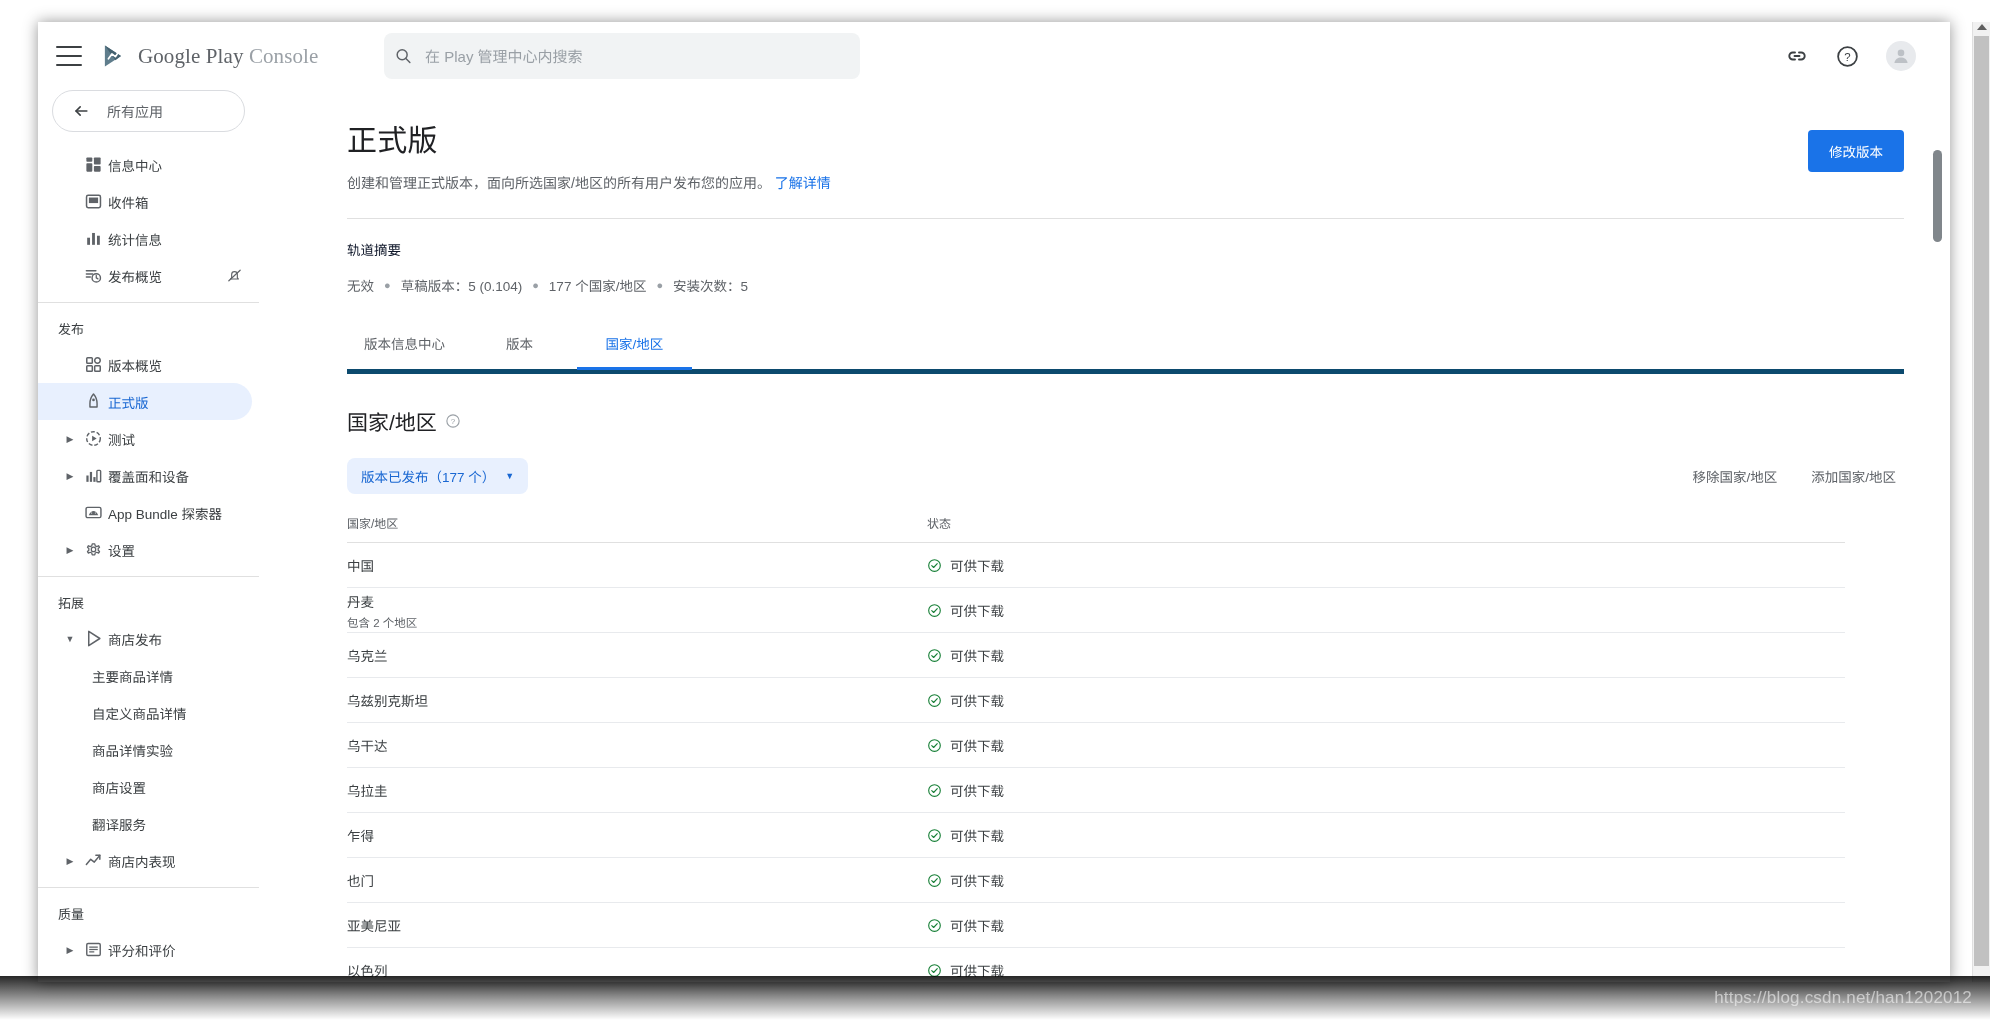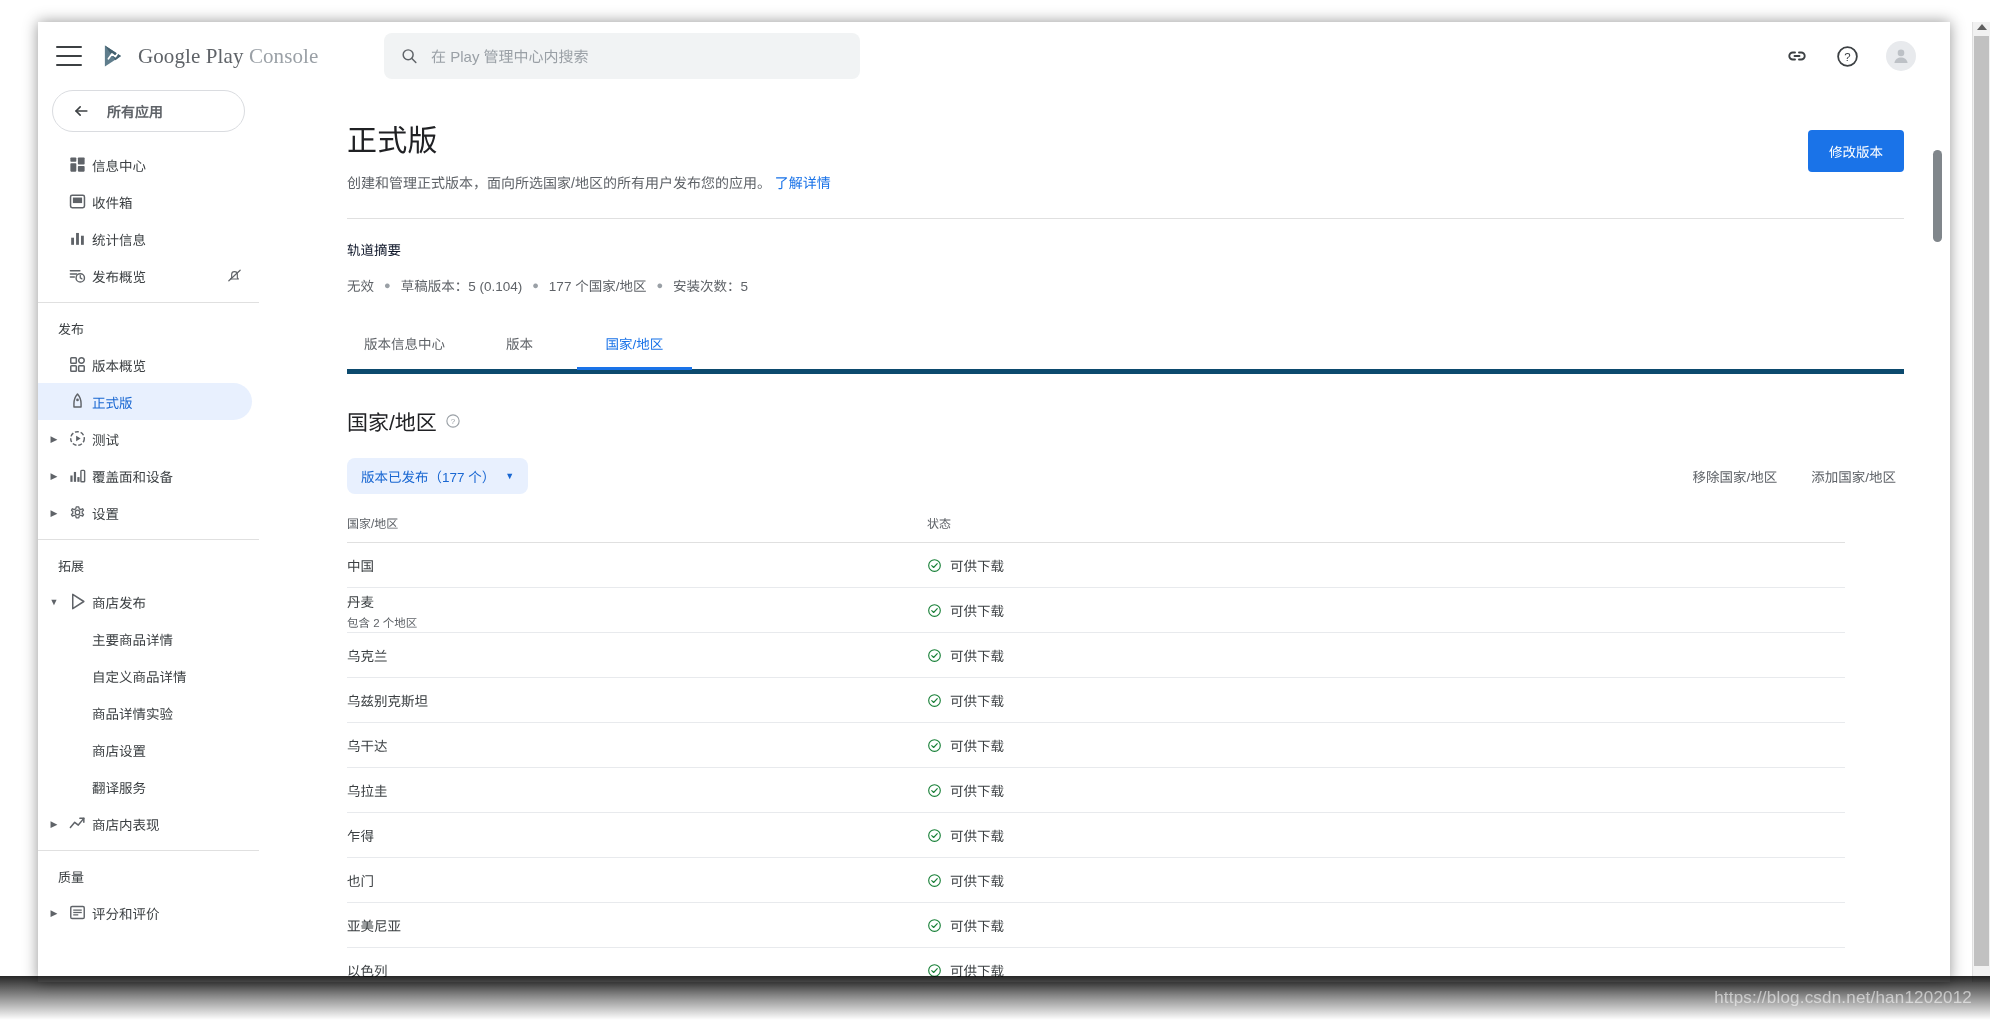--- a/index.html
+++ b/index.html
@@ -58,21 +58,21 @@
   .brand-text { font-size: 21px; letter-spacing: .1px; }
   .brand-text .b1 { color: #5f6368; }
   .brand-text .b2 { color: #9aa0a6; }
 
   .searchwrap {
     margin-left: 66px;
     width: 476px; height: 46px;
     background: #f1f3f4;
     border-radius: 8px;
     display: flex; align-items: center;
-    padding: 0 16px; gap: 12px;
+    padding: 0 10px; gap: 12px;
   }
   .searchwrap input {
     border: none; outline: none; background: transparent;
     font-size: 15px; color: #3c4043; width: 100%;
     font-family: "Liberation Sans", "DejaVu Sans", sans-serif;
   }
   .searchwrap input::placeholder { color: #9aa0a6; }
 
   .topbar-right {
     margin-left: auto; display: flex; align-items: center; gap: 26px;
@@ -94,28 +94,27 @@
     border-right: none;
   }
   .allapps {
     margin: 0 14px 14px 14px;
     height: 42px;
     border: 1px solid #dadce0;
     border-radius: 21px;
     display: flex; align-items: center; gap: 16px;
     padding: 0 18px;
     cursor: pointer;
-    font-weight: bold;
   }
   .allapps-label { font-size: 14px; color: #5f6368; }
 
   .nav-item {
     height: 37px;
     display: flex; align-items: center;
-    padding-left: 8px;
+    padding-left: 24px;
     cursor: pointer;
     color: #3c4043;
     position: relative;
   }
   .nav-item .caret {
     width: 16px; flex: 0 0 16px; display: flex; align-items: center; justify-content: center;
     font-size: 9px; color: #5f6368;
   }
   .nav-item .nav-icon {
     width: 30px; flex: 0 0 30px; display: flex; align-items: center; justify-content: center;
@@ -425,20 +424,32 @@
             <svg width="19" height="19" viewBox="0 0 24 24">
               <rect x="3" y="12" width="2.8" height="8" fill="#5f6368"></rect>
               <rect x="7.4" y="7.5" width="2.8" height="12.5" fill="#5f6368"></rect>
               <rect x="11.8" y="14" width="2.8" height="6" fill="#5f6368"></rect>
               <rect x="16.3" y="5.5" width="4.7" height="14.5" rx="1" fill="none" stroke="#5f6368" stroke-width="1.8"></rect>
             </svg>
           </div>
           <span class="nav-label">覆盖面和设备</span>
         </div>
 
+        <div class="nav-item">
+          <div class="caret"></div>
+          <div class="nav-icon">
+            <svg width="19" height="19" viewBox="0 0 24 24">
+              <rect x="2.6" y="5.5" width="18.8" height="13" rx="2" fill="none" stroke="#5f6368" stroke-width="1.8"></rect>
+              <path d="M6 15.5 C7.6 11.6 10 10 12 10 C14 10 16.4 11.6 18 15.5 Z" fill="#5f6368"></path>
+              <circle cx="9.6" cy="12.6" r="0.75" fill="#ffffff"></circle>
+              <circle cx="14.4" cy="12.6" r="0.75" fill="#ffffff"></circle>
+            </svg>
+          </div>
+          <span class="nav-label">App Bundle 探索器</span>
+        </div>
 
         <div class="nav-item">
           <div class="caret">▶</div>
           <div class="nav-icon">
             <svg width="19" height="19" viewBox="0 0 24 24">
               <path d="M12 3.4 L13.6 3.4 L14.2 5.8 L16.2 6.7 L18.4 5.6 L19.6 7.6 L17.9 9.2 L17.9 11.4 L19.6 13 L18.4 15 L16.2 13.9 L14.2 14.8 L13.6 17.2 L12 17.2 L10.4 17.2 L9.8 14.8 L7.8 13.9 L5.6 15 L4.4 13 L6.1 11.4 L6.1 9.2 L4.4 7.6 L5.6 5.6 L7.8 6.7 L9.8 5.8 L10.4 3.4 Z" fill="none" stroke="#5f6368" stroke-width="1.6" stroke-linejoin="round" transform="translate(0,1.6)"></path>
               <circle cx="12" cy="11.9" r="2.8" fill="none" stroke="#5f6368" stroke-width="1.6"></circle>
             </svg>
           </div>
           <span class="nav-label">设置</span>

